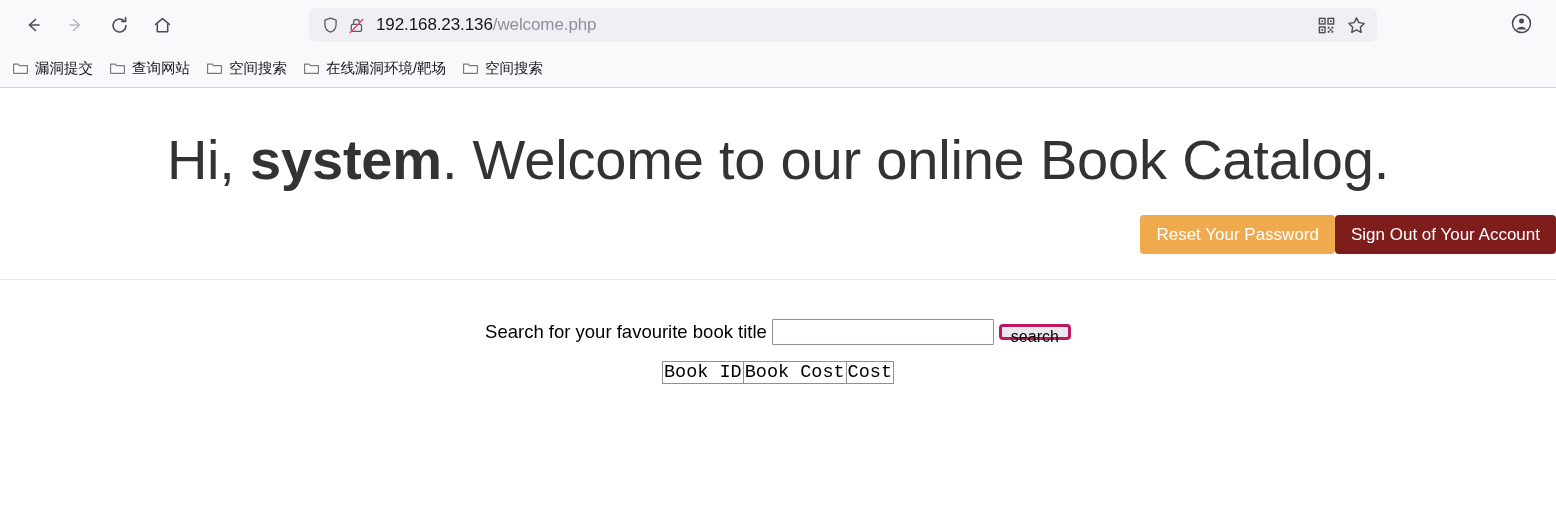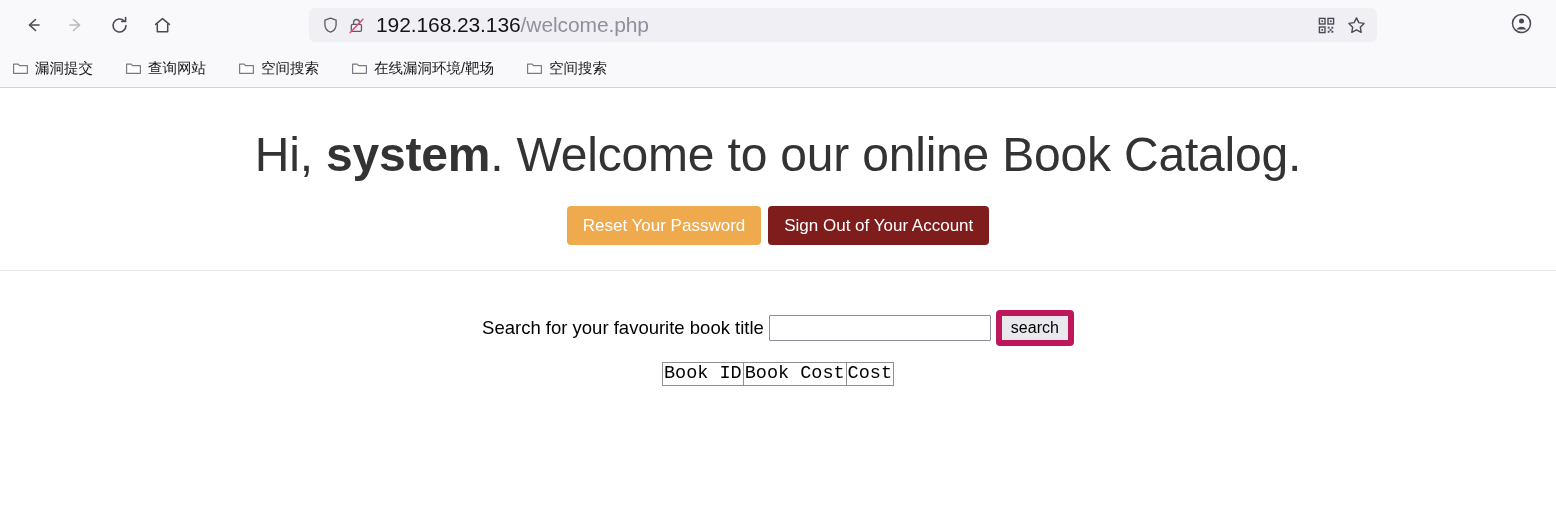--- a/index.html
+++ b/index.html
@@ -54,21 +54,21 @@
     align-items: center;
     padding: 0 8px;
     position: relative;
   }
   .url-icon {
     width: 26px; height: 26px;
     display: flex; align-items: center; justify-content: center;
     flex: 0 0 auto;
   }
   .url-text {
-    font-size: 21px;
+    font-size: 17px;
     color: #15141a;
     margin-left: 7px;
     white-space: nowrap;
     letter-spacing: -0.1px;
     flex: 1 1 auto;
   }
   .url-text .path { color: #8f8f9d; }
   .url-right {
     position: absolute;
     right: 6px;
@@ -89,21 +89,20 @@
     flex: 0 0 auto;
   }
 
   
   .bookmarks-bar {
     height: 37px;
     display: flex;
     align-items: center;
     padding-left: 5px;
     background: #f9f9fb;
-    gap: 16px;
   }
   .bookmark {
     display: flex;
     align-items: center;
     height: 26px;
     padding: 0 7px;
     border-radius: 4px;
     margin-right: 2px;
     white-space: nowrap;
   }
@@ -123,34 +122,33 @@
     width: 1556px;
     height: 433px;
     background: #ffffff;
     position: relative;
   }
   .jumbotron {
     padding-top: 41px;
     text-align: center;
   }
   h1.headline {
-    font-size: 48px;
+    font-size: 56px;
     font-weight: 400;
     color: #333333;
     margin: 0;
     line-height: 1.1;
     letter-spacing: -0.2px;
   }
   h1.headline b { font-weight: 700; }
 
   .btn-row {
     margin-top: 24px;
     display: flex;
-    justify-content: center;
-    gap: 7px;
+    justify-content: flex-end;
   }
   .btn {
     border: none;
     border-radius: 4px;
     color: #ffffff;
     font-size: 17px;
     font-family: "Liberation Sans", sans-serif;
     padding: 0 16px;
     height: 39px;
     line-height: 39px;
@@ -189,26 +187,26 @@
     font-size: 15px;
     font-family: "Liberation Sans", sans-serif;
     border: 1px solid #8f8f9d;
     background: #ffffff;
     border-radius: 1px;
     padding: 1px 4px;
     outline: none;
   }
   button.search-btn {
     margin-left: 5px;
-    height: 36px;
+    height: 16px;
     font-size: 16px;
     font-family: "Liberation Sans", sans-serif;
     background: #e9e9ed;
     color: #000000;
-    border: 6px solid #be185d;
+    border: 3px solid #be185d;
     border-radius: 4px;
     padding: 1px 9px;
     cursor: pointer;
   }
 
   .table-wrap {
     margin-top: 16px;
     text-align: center;
   }
   table.book-table {

